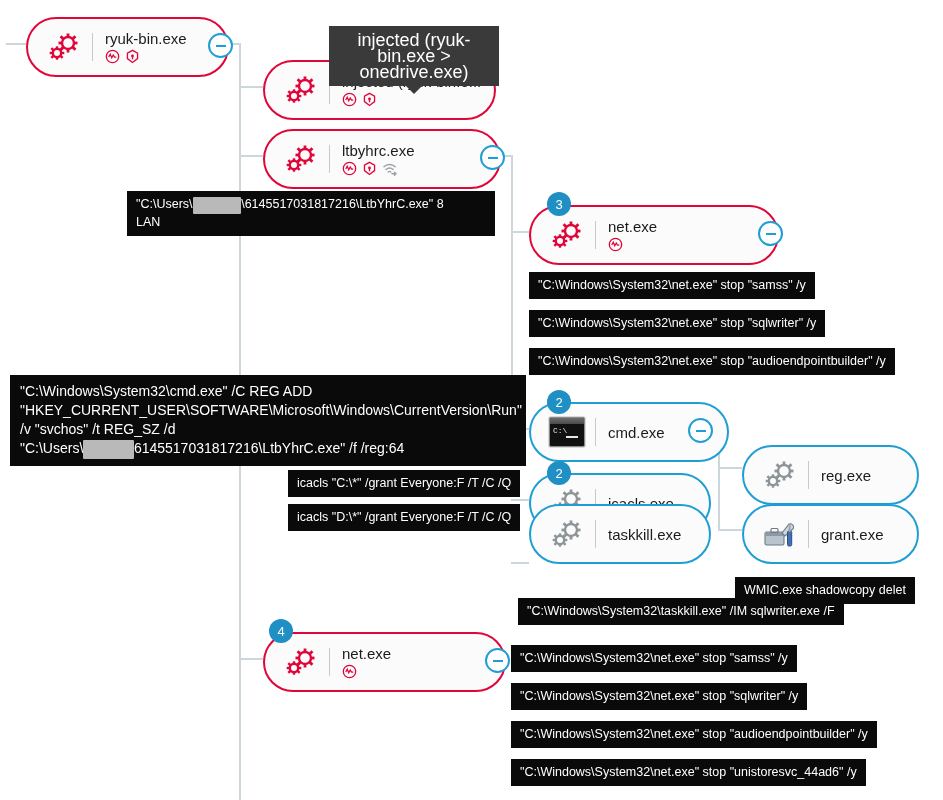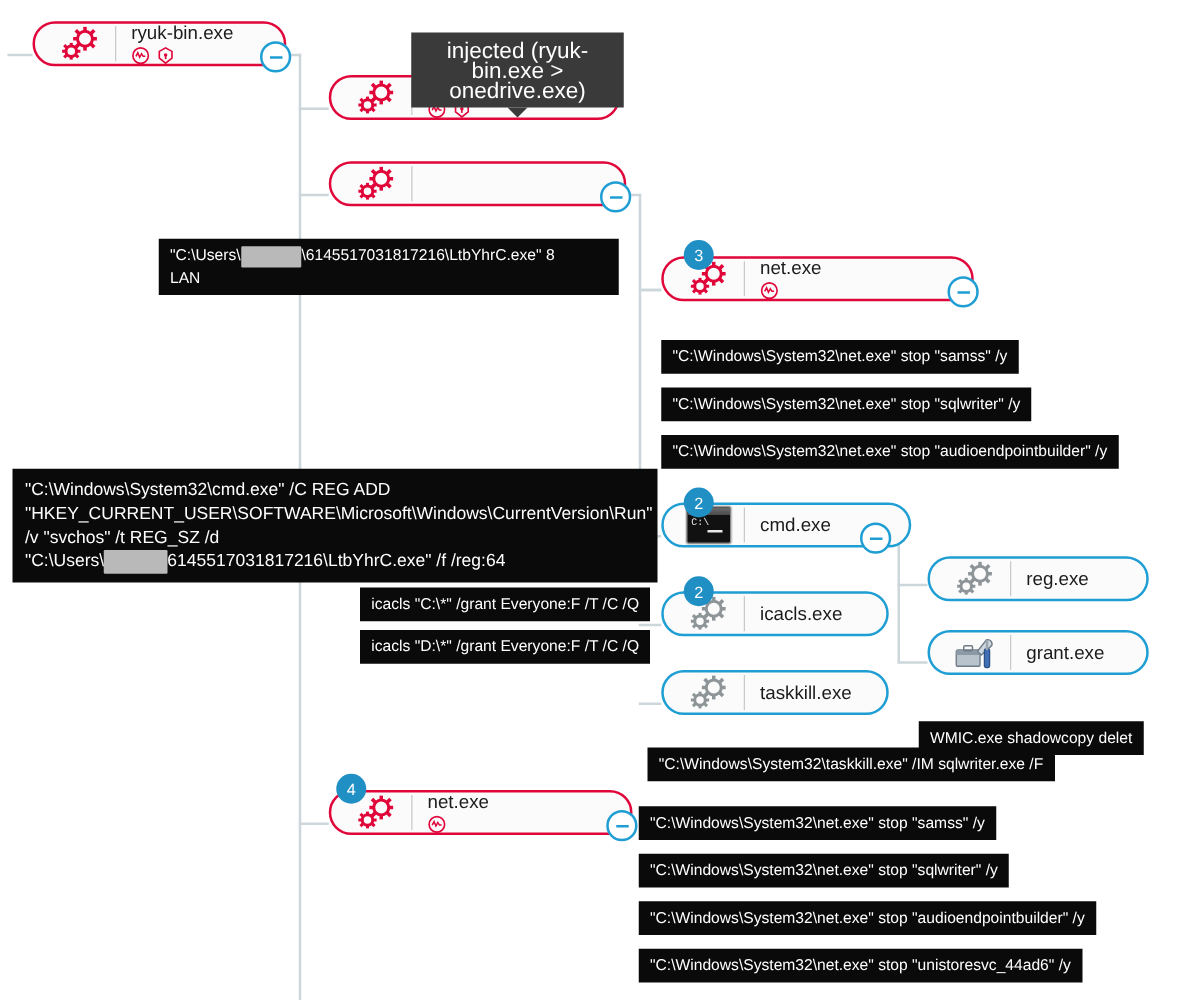--- a/index.html
+++ b/index.html
@@ -29,21 +29,21 @@
 
   
   .node {
     position: absolute;
     box-sizing: border-box;
     display: flex;
     align-items: center;
     background: #fbfbfb;
     border: 2.5px solid #e0063a;
     border-radius: 999px;
-    height: 36px;
+    height: 60px;
     padding: 0 0 0 10px;
   }
   .node.blue {
     border-color: #1f9ed4;
   }
   .node .icon-slot {
     width: 52px;
     min-width: 52px;
     height: 40px;
     display: flex;
@@ -329,20 +329,42 @@
           <rect x="3.7" y="19.8" width="3.2" height="2.4"></rect>
             <rect x="15.1" y="19.8" width="3.2" height="2.4"></rect>
           <rect x="5.3" y="15.6" width="2.4" height="3.2" transform="rotate(-45 6.5 17.2)"></rect>
           <rect x="14.3" y="15.6" width="2.4" height="3.2" transform="rotate(45 15.5 17.2)"></rect>
           <rect x="5.3" y="23.2" width="2.4" height="3.2" transform="rotate(45 6.5 24.8)"></rect>
           <rect x="14.3" y="23.2" width="2.4" height="3.2" transform="rotate(-45 15.5 24.8)"></rect>
         </g>
       </svg>
     </div>
     <div class="divider"></div>
+    <div class="body">
+      <div class="pname">ltbyhrc.exe</div>
+      <div class="badges">
+        <svg width="15" height="15" viewBox="0 0 16 16">
+            <circle cx="8" cy="8" r="6.6" fill="none" stroke="#e0063a" stroke-width="1.4"></circle>
+            <polyline points="4,8.6 5.6,5.6 7.2,9.4 8.8,6.4 10.2,8.6 12,8.6" fill="none" stroke="#e0063a" stroke-width="1.3"></polyline>
+          </svg>
+        <svg width="15" height="15" viewBox="0 0 16 16">
+            <polygon points="8,1.4 13.4,4.4 13.4,10.2 8,14.4 2.6,10.2 2.6,4.4" fill="none" stroke="#e0063a" stroke-width="1.4"></polygon>
+            <circle cx="8" cy="7.4" r="1.5" fill="#e0063a"></circle>
+            <rect x="7.3" y="8.4" width="1.4" height="2.6" fill="#e0063a"></rect>
+          </svg>
+        <svg width="17" height="15" viewBox="0 0 18 16">
+            <g fill="none" stroke="#9aa3a8" stroke-width="1.5" stroke-linecap="round">
+              <path d="M2 6.2 A8.4 8.4 0 0 1 14 6.2"></path>
+              <path d="M4.3 9 A5.2 5.2 0 0 1 11.7 9"></path>
+              <path d="M6.6 11.7 A2.1 2.1 0 0 1 9.4 11.7"></path>
+            </g>
+            <path d="M10.5 13.6 L15 13.6 M13.2 11.9 L15 13.6 L13.2 15.3" fill="none" stroke="#9aa3a8" stroke-width="1.4" stroke-linecap="round" stroke-linejoin="round"></path>
+          </svg>
+      </div>
+    </div>
   </div>
   <div class="toggle" style="left:480px; top:145px;"></div>
 
   <div class="cmd" style="left:127px; top:191px; width:350px;"><span>"C:\Users\</span><span class="redact">&nbsp;&nbsp;&nbsp;&nbsp;&nbsp;&nbsp;&nbsp;&nbsp;&nbsp;&nbsp;&nbsp;&nbsp;&nbsp;&nbsp;</span><span>\6145517031817216\LtbYhrC.exe" 8
 LAN</span></div>
 
   <div class="count-badge" style="left:547px; top:192px;">3</div>
   <div class="node" style="left:529px; top:205px; width:250px;">
     <div class="icon-slot">
       <svg width="36" height="30" viewBox="0 0 36 30">
@@ -435,21 +457,21 @@
     </div>
     <div class="divider"></div>
     <div class="body">
       <div class="pname">icacls.exe</div>
     </div>
   </div>
 
   <div class="cmd" style="left:288px; top:470px;">icacls "C:\*" /grant Everyone:F /T /C /Q</div>
   <div class="cmd" style="left:288px; top:504px;">icacls "D:\*" /grant Everyone:F /T /C /Q</div>
 
-  <div class="node blue" style="left:529px; top:536px; width:182px;justify-content:flex-end;">
+  <div class="node blue" style="left:529px; top:504px; width:182px;justify-content:flex-end;">
     <div class="icon-slot">
       <svg width="36" height="30" viewBox="0 0 36 30">
         <g fill="none" stroke="#8e9598" stroke-width="2.4">
           <circle cx="22" cy="11" r="6"></circle>
             <circle cx="11" cy="21" r="4.2"></circle>
         </g>
         <g fill="#8e9598">
           <rect x="20.6" y="1.5" width="2.8" height="4"></rect>
             <rect x="20.6" y="16.5" width="2.8" height="4"></rect>
           <rect x="12.5" y="9.6" width="4" height="2.8"></rect>

